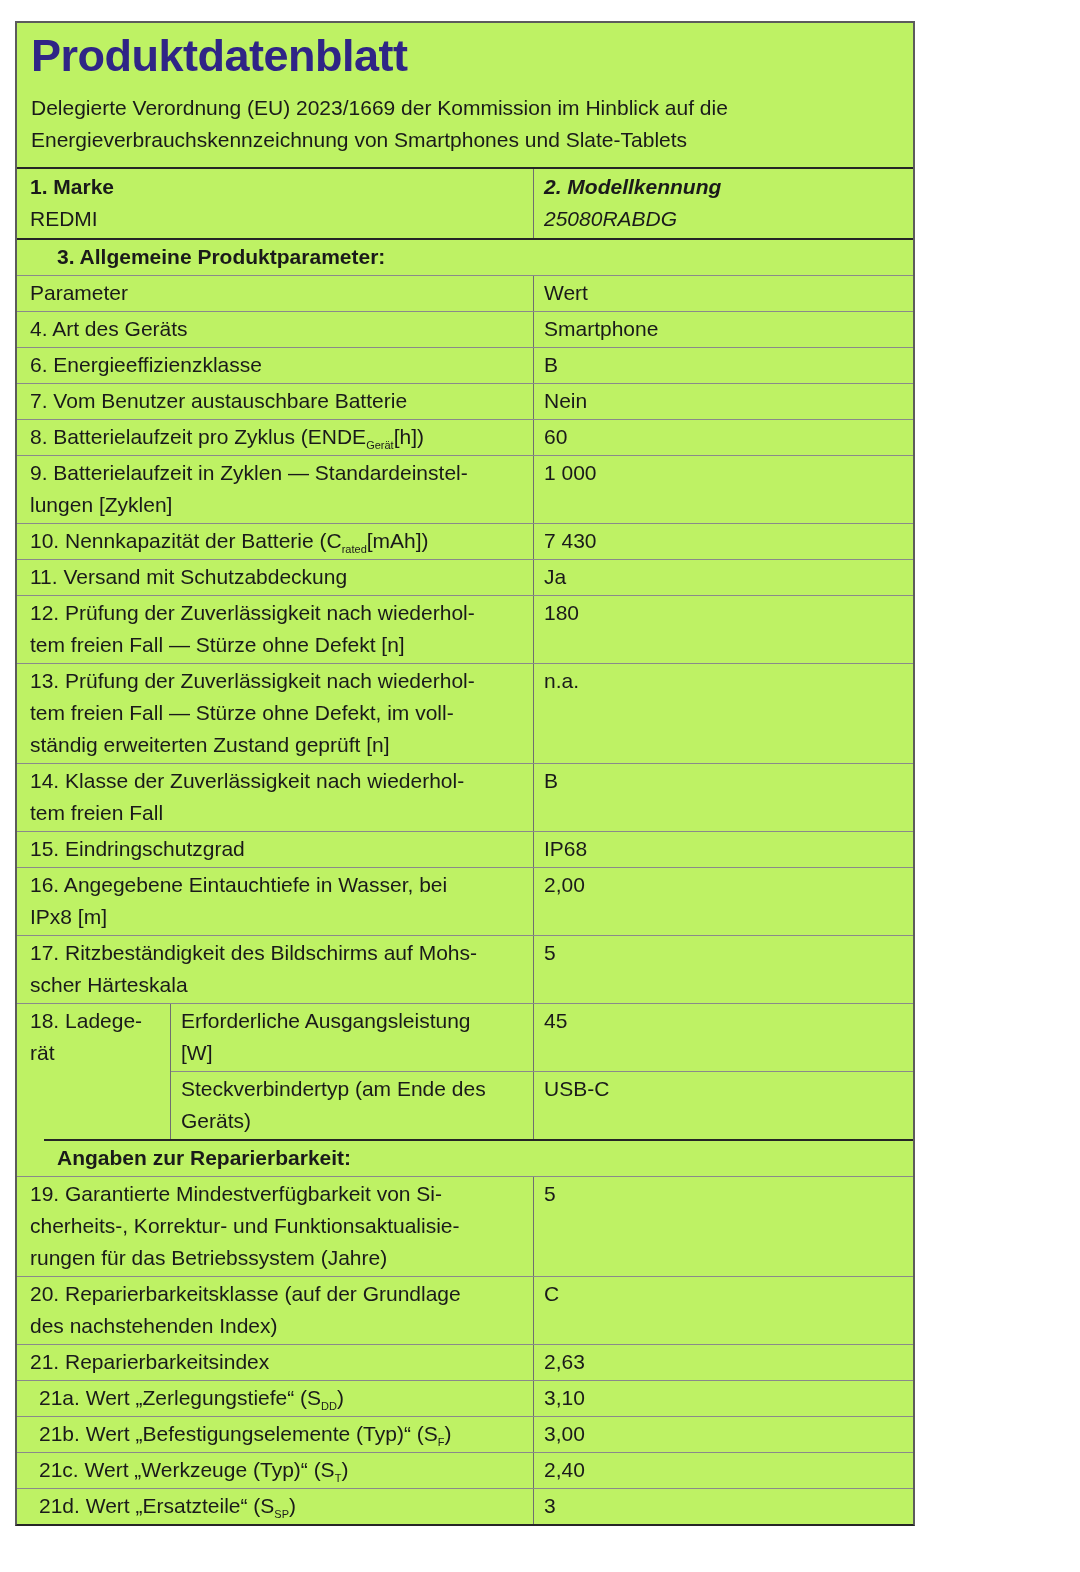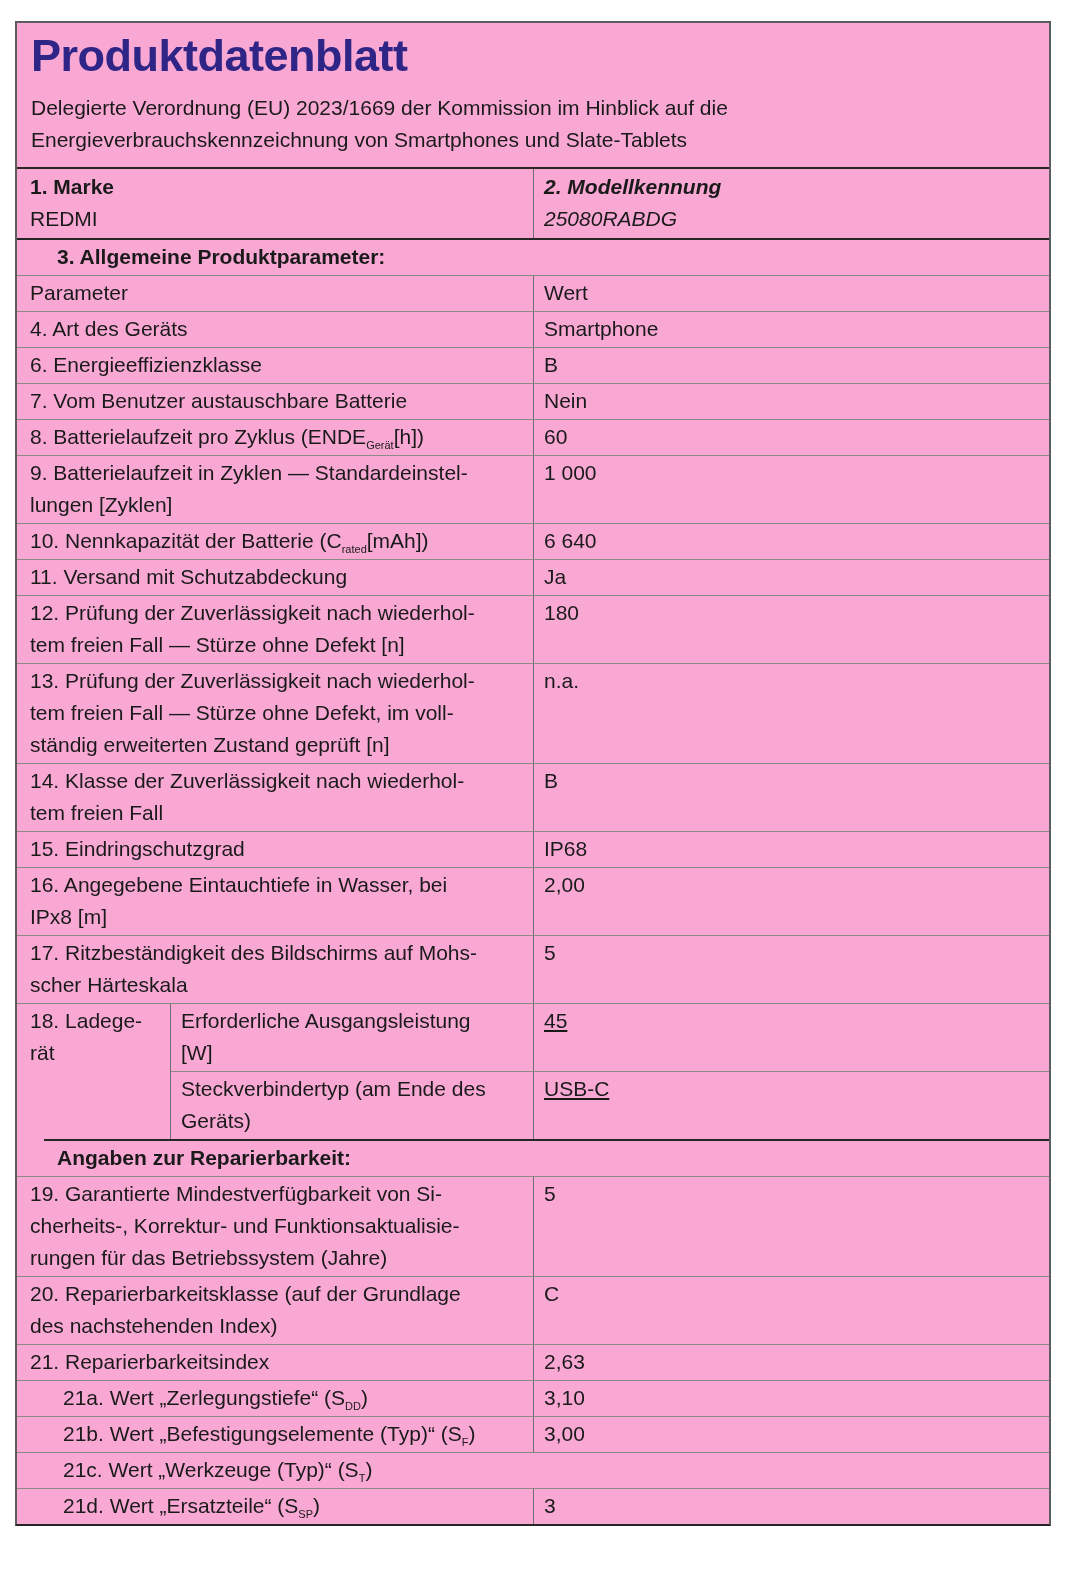--- a/index.html
+++ b/index.html
@@ -10,25 +10,25 @@
     --text:#1a1a1a;
   }
   *{box-sizing:border-box;margin:0;padding:0;}
   html,body{background:#ffffff;}
   body{
     font-family:"Liberation Sans", sans-serif;
     color:var(--text);
     width:1080px;
   }
   .page{
-    width:1036px;
+    width:900px;
     margin:21px 0 26px 15px;
     border:2px solid #5c5c5c;
     border-bottom-color:var(--heavy);
-    background:#f9a8d4;
+    background:#bef264;
   }
   .header-block{padding:7px 14px 11px 14px;}
   h1.title{
     font-size:45px;
     line-height:1.15;
     font-weight:700;
     color:var(--title-color);
     letter-spacing:-0.5px;
   }
   .subtitle{
@@ -53,28 +53,28 @@
   #rows .trow:first-child{border-top:none;}
   .trow{
     display:flex;
     border-top:1px solid var(--thin);
     font-size:21px;
     line-height:32px;
   }
   .trow.heavy-top{border-top:2px solid var(--heavy);}
   .section{display:block;font-weight:700;padding:1px 13px 2px 13px;margin-left:27px;}
   .label{flex:0 0 516px;padding:1px 8px 2px 13px;}
-  .label.indent{padding-left:46px;}
+  .label.indent{padding-left:22px;}
   .value{flex:1 1 auto;border-left:1px solid var(--divider);padding:1px 16px 2px 10px;}
   .group-cell{flex:0 0 154px;padding:1px 8px 2px 13px;border-right:1px solid var(--divider);}
   .group-rows{flex:1 1 auto;display:flex;flex-direction:column;}
   .grow{display:flex;flex:1 1 auto;}
   .grow + .grow{border-top:1px solid var(--thin);}
   .glabel{flex:0 0 362px;padding:1px 8px 2px 10px;}
-  .gvalue{flex:1 1 auto;border-left:1px solid var(--divider);padding:1px 16px 2px 10px;text-decoration:underline;}
+  .gvalue{flex:1 1 auto;border-left:1px solid var(--divider);padding:1px 16px 2px 10px;}
   sub{font-size:11px;line-height:0;}
 </style>
 </head>
 <body>
 
 <div class="page">
   <div class="header-block">
     <h1 class="title">Produktdatenblatt</h1>
     <p class="subtitle">Delegierte Verordnung (EU) 2023/1669 der Kommission im Hinblick auf die Energieverbrauchskennzeichnung von Smartphones und Slate-Tablets</p>
   </div>
@@ -111,21 +111,21 @@
       <div class="trow">
         <div class="label">8. Batterielaufzeit pro Zyklus (ENDE<sub>Gerät</sub>[h])</div>
         <div class="value">60</div>
       </div>
       <div class="trow">
         <div class="label">9. Batterielaufzeit in Zyklen — Standardeinstel-<br>lungen [Zyklen]</div>
         <div class="value">1 000</div>
       </div>
       <div class="trow">
         <div class="label">10. Nennkapazität der Batterie (C<sub>rated</sub>[mAh])</div>
-        <div class="value">6 640</div>
+        <div class="value">7 430</div>
       </div>
       <div class="trow">
         <div class="label">11. Versand mit Schutzabdeckung</div>
         <div class="value">Ja</div>
       </div>
       <div class="trow">
         <div class="label">12. Prüfung der Zuverlässigkeit nach wiederhol-<br>tem freien Fall — Stürze ohne Defekt [n]</div>
         <div class="value">180</div>
       </div>
       <div class="trow">
@@ -177,19 +177,20 @@
       <div class="trow">
         <div class="label indent">21a. Wert „Zerlegungstiefe“ (S<sub>DD</sub>)</div>
         <div class="value">3,10</div>
       </div>
       <div class="trow">
         <div class="label indent">21b. Wert „Befestigungselemente (Typ)“ (S<sub>F</sub>)</div>
         <div class="value">3,00</div>
       </div>
       <div class="trow">
         <div class="label indent">21c. Wert „Werkzeuge (Typ)“ (S<sub>T</sub>)</div>
+        <div class="value">2,40</div>
       </div>
       <div class="trow">
         <div class="label indent">21d. Wert „Ersatzteile“ (S<sub>SP</sub>)</div>
         <div class="value">3</div>
       </div>
     </div>
 </div>
 
 </body></html>

